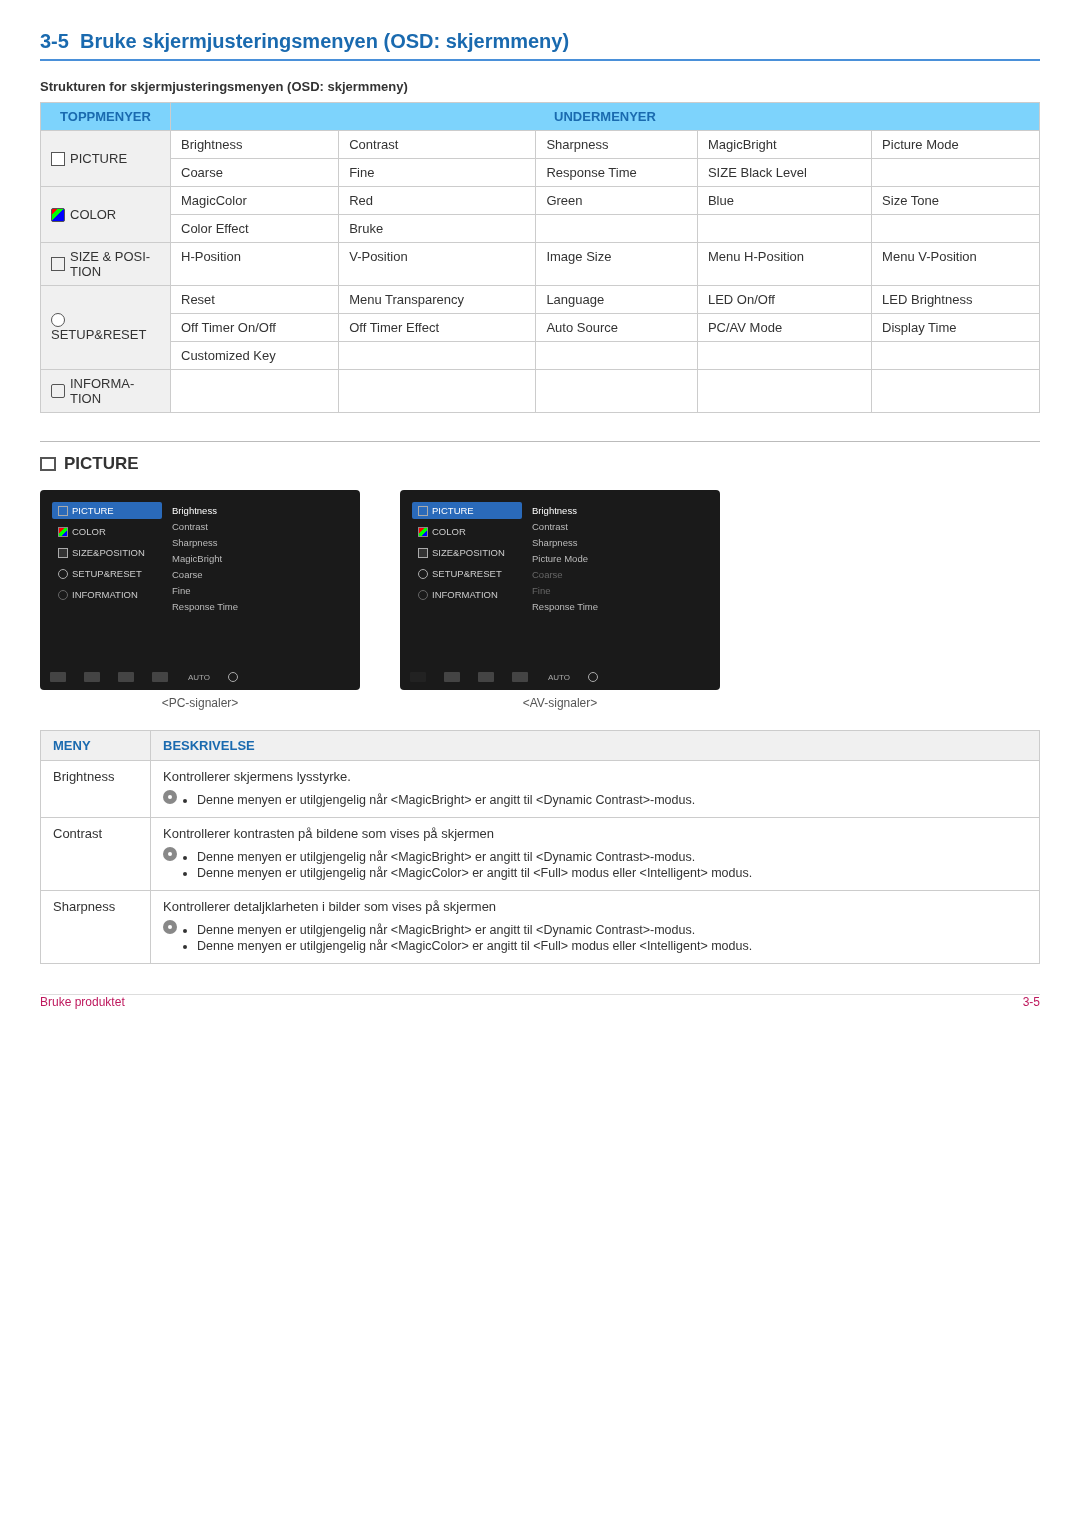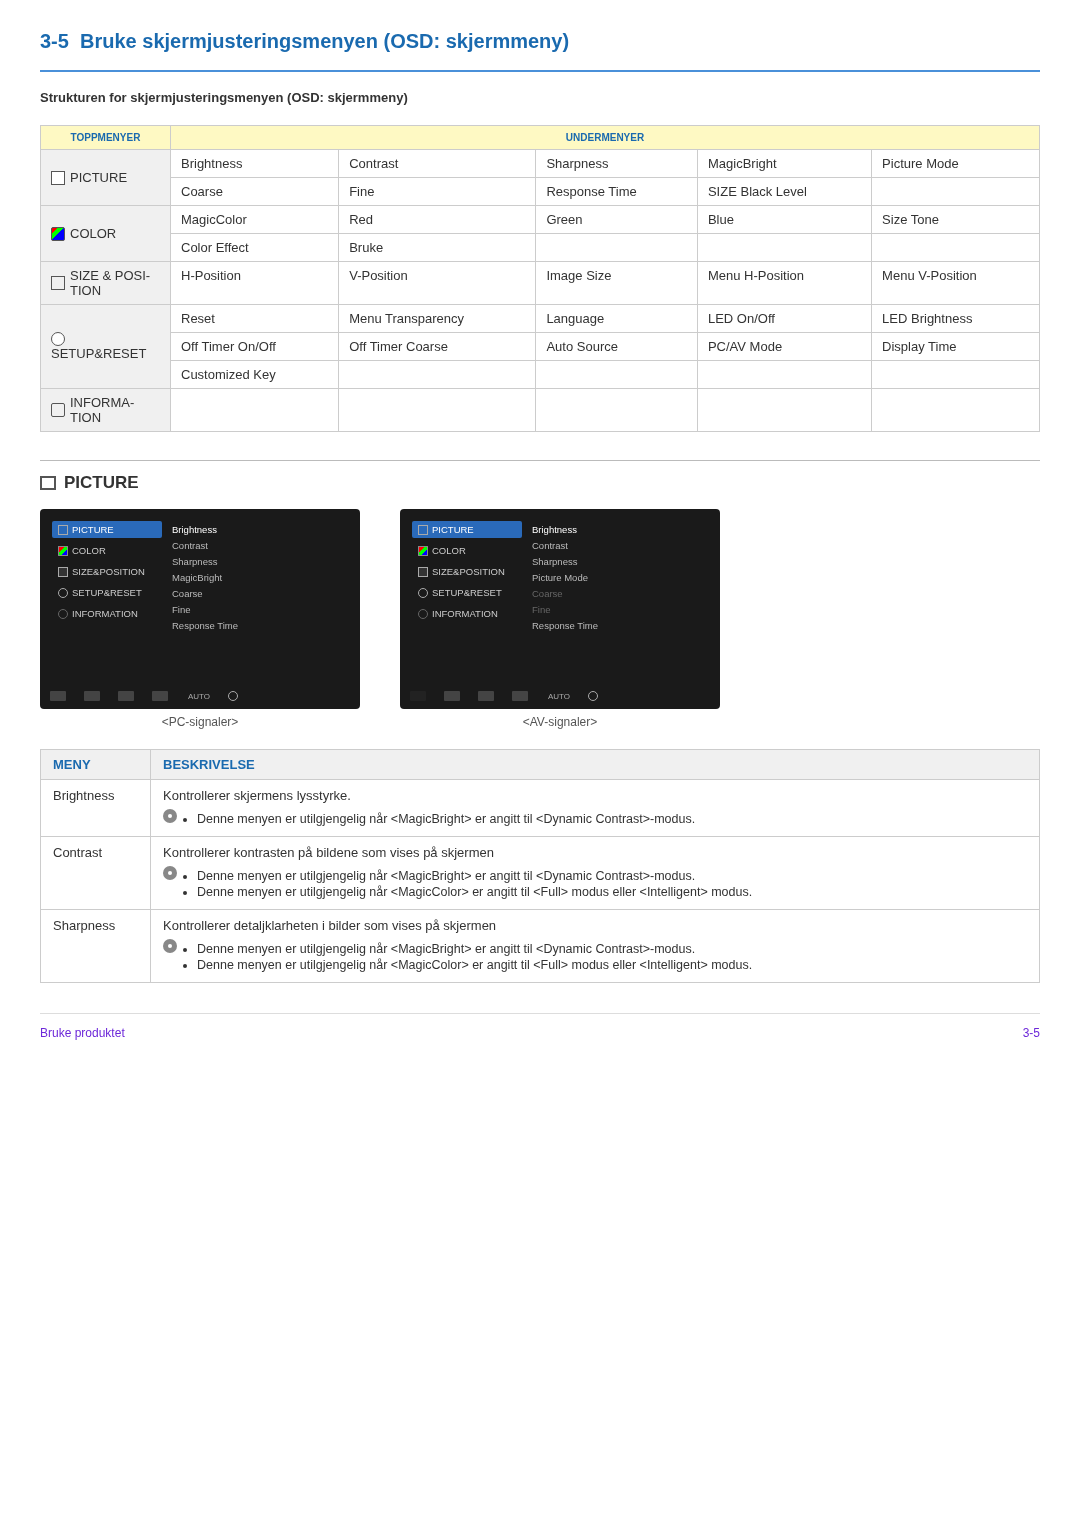--- a/index.html
+++ b/index.html
@@ -8,53 +8,53 @@
       font-size: 13px;
       color: #333;
       background: #fff;
       padding: 30px 40px 40px 40px;
       max-width: 1080px;
     }
 
     
     .page-header {
       border-bottom: 2px solid #4a90d9;
-      padding-bottom: 17px;
+      padding-bottom: 6px;
       margin-bottom: 18px;
     }
     .page-header h1 {
       font-size: 20px;
       font-weight: bold;
       color: #1a6aaf;
     }
 
     
     .section-label {
       font-weight: bold;
       font-size: 13px;
-      margin-bottom: 20px;
+      margin-bottom: 8px;
     }
 
     
     .osd-table {
       width: 100%;
       border-collapse: collapse;
       margin-bottom: 28px;
     }
     .osd-table th, .osd-table td {
       border: 1px solid #ccc;
       padding: 6px 10px;
       vertical-align: top;
     }
     .osd-table thead th {
-      background: #fef9c3;
+      background: #7dd3fc;
       color: #1a6aaf;
       font-weight: bold;
       text-align: center;
-      font-size: 10px;
+      font-size: 13px;
     }
     .osd-table .top-menu-cell {
       background: #f0f0f0;
       width: 130px;
       font-weight: normal;
       vertical-align: middle;
     }
     .top-menu-label {
       display: flex;
       align-items: center;
@@ -268,23 +268,23 @@
       gap: 0;
       margin-top: 5px;
     }
 
     
     .page-footer {
       display: flex;
       justify-content: space-between;
       margin-top: 30px;
       font-size: 12px;
-      color: #6d28d9;
+      color: #be185d;
       border-top: 1px solid #ddd;
-      padding-top: 12px;
+      padding-top: 0;
     }
 
     hr.section-divider {
       border: none;
       border-top: 1px solid #bbb;
       margin-bottom: 12px;
     }
   </style>
 </head>
 <body>
@@ -354,21 +354,21 @@
             <span class="menu-icon setup-icon"></span>
           </div>SETUP&amp;RESET</td>
         <td>Reset</td>
         <td>Menu Transparency</td>
         <td>Language</td>
         <td>LED On/Off</td>
         <td>LED Brightness</td>
       </tr>
       <tr>
         <td>Off Timer On/Off</td>
-        <td>Off Timer Coarse</td>
+        <td>Off Timer Effect</td>
         <td>Auto Source</td>
         <td>PC/AV Mode</td>
         <td>Display Time</td>
       </tr>
       <tr>
         <td>Customized Key</td>
         <td></td>
         <td></td>
         <td></td>
         <td></td>

